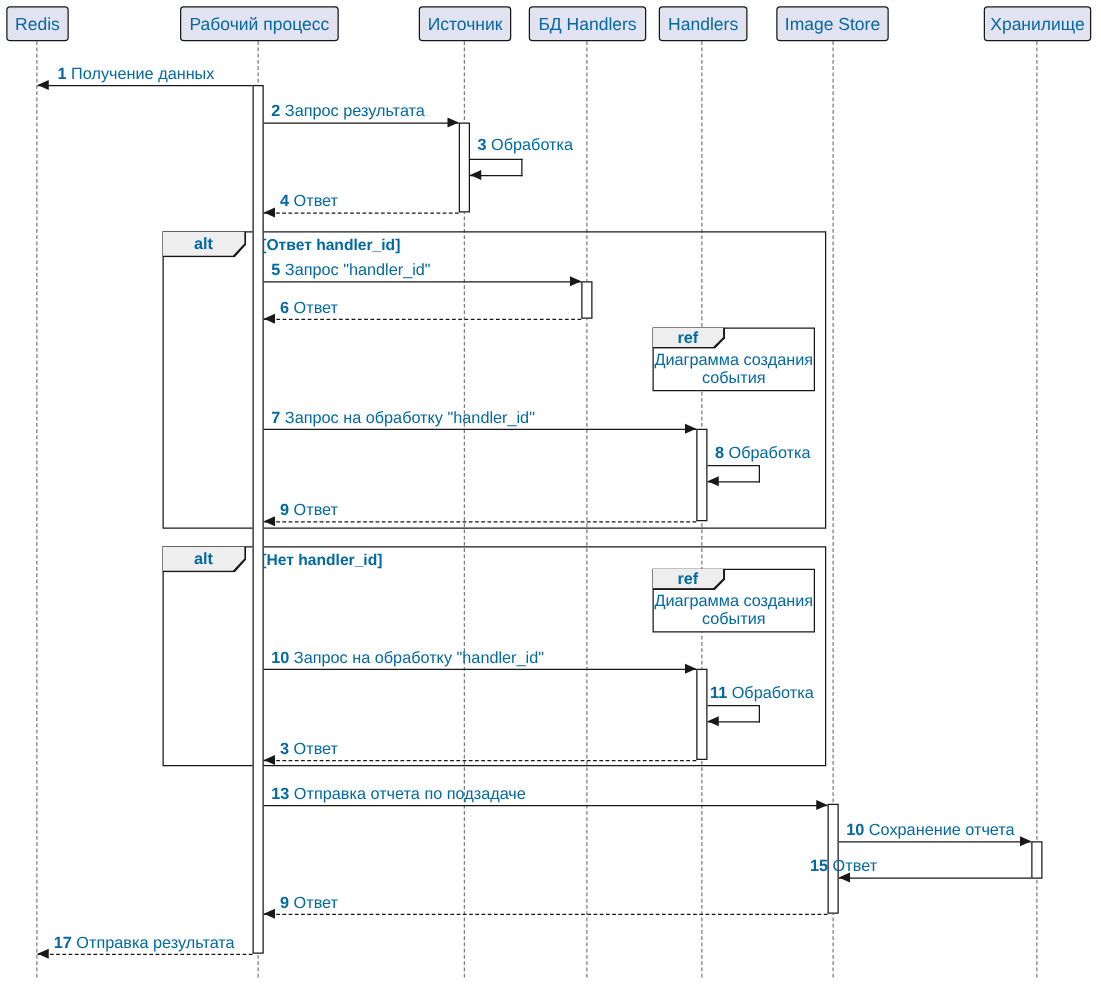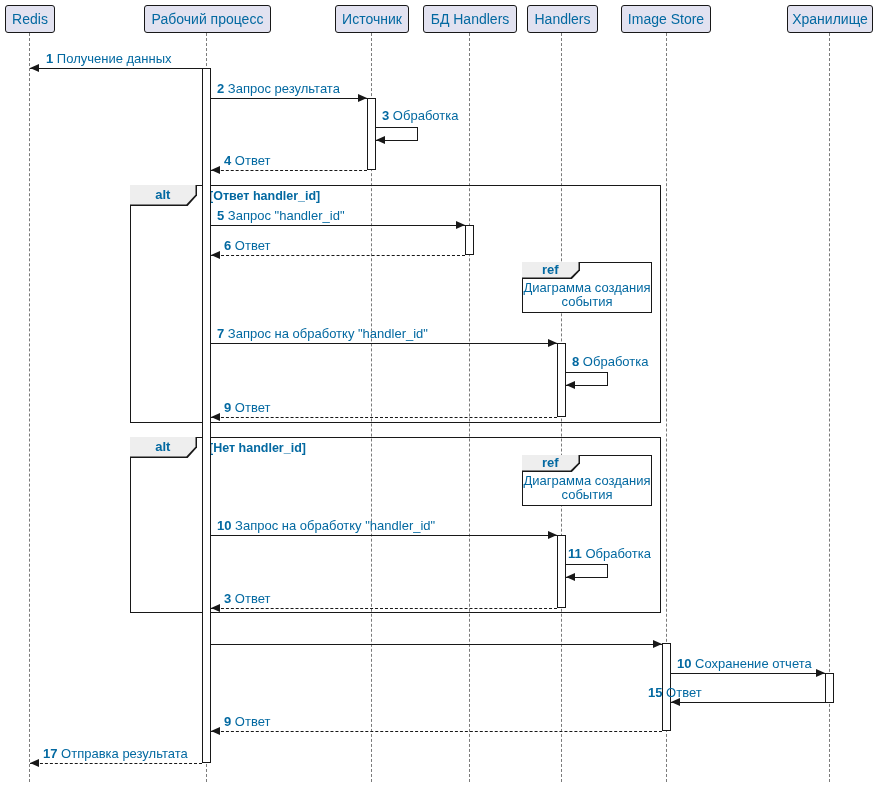--- a/index.html
+++ b/index.html
@@ -148,20 +148,21 @@
   <div class="arrow-r" style="left:548px;top:531px"></div>
 
   <div class="msg-label" style="left:568px;top:546px"><b>11</b> <span>Обработка</span></div>
   <div class="self-loop" style="left:566px;top:564px;width:42px;height:14px"></div>
   <div class="arrow-l" style="left:566px;top:573px"></div>
 
   <div class="msg-label" style="left:224px;top:591px"><b>3</b> <span>Ответ</span></div>
   <div class="line dashed" style="left:211px;top:608px;width:346px"></div>
   <div class="arrow-l" style="left:211px;top:604px"></div>
 
+  <div class="msg-label" style="left:217px;top:627px"><b>13</b> <span>Отправка отчета по подзадаче</span></div>
   <div class="line solid" style="left:211px;top:644px;width:451px"></div>
   <div class="arrow-r" style="left:653px;top:640px"></div>
 
   <div class="msg-label" style="left:677px;top:656px"><b>10</b> <span>Сохранение отчета</span></div>
   <div class="line solid" style="left:671px;top:673px;width:154px"></div>
   <div class="arrow-r" style="left:816px;top:669px"></div>
 
   <div class="msg-label" style="left:648px;top:685px"><b>15</b> <span>Ответ</span></div>
   <div class="line solid" style="left:671px;top:702px;width:154px"></div>
   <div class="arrow-l" style="left:671px;top:698px"></div>

